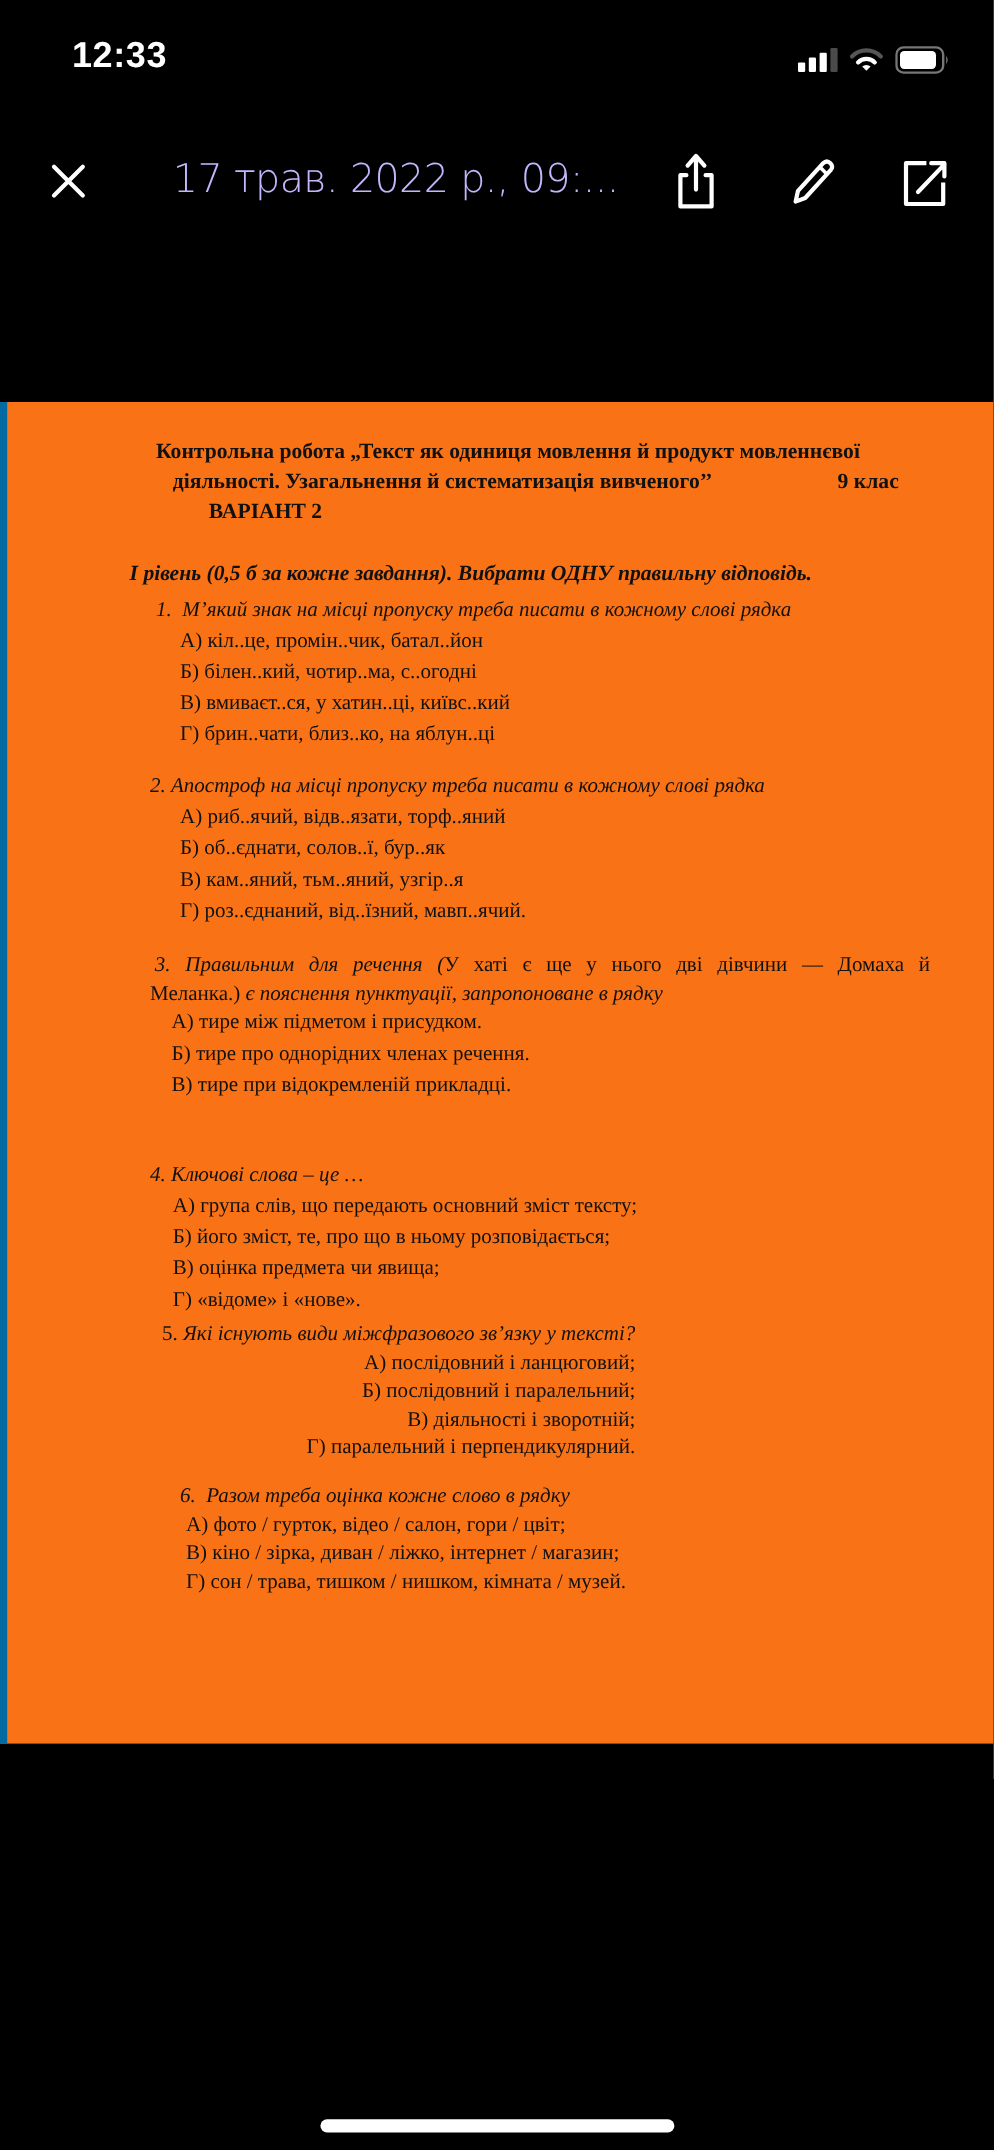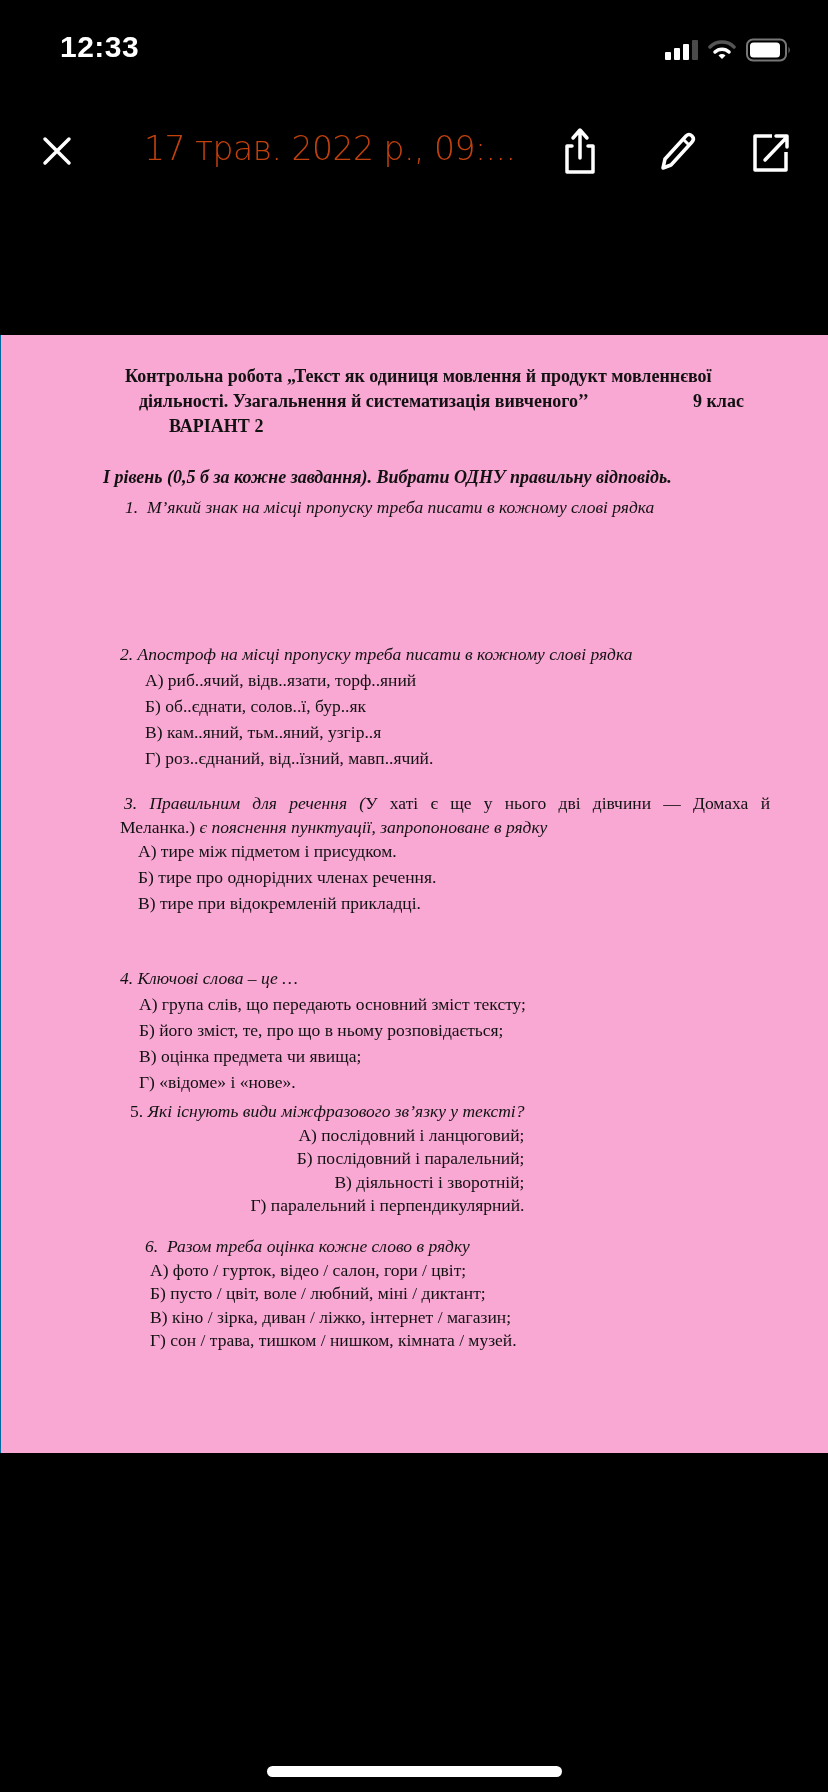--- a/index.html
+++ b/index.html
@@ -15,33 +15,33 @@
     .status-icons { position: absolute; right: 36px; top: 38px; display: flex; align-items: center; gap: 10px; }
     .signal { display: flex; align-items: flex-end; gap: 3px; height: 20px; }
     .signal span { width: 6px; background: #fff; border-radius: 1px; }
     .signal span.off { background: #4a4a4a; }
     .wifi svg, .battery svg { display: block; }
 
     
     .toolbar { position: absolute; left: 0; top: 120px; width: 828px; height: 64px; }
     .close-btn { position: absolute; left: 40px; top: 14px; width: 34px; height: 34px; cursor: pointer; }
     .doc-title {
-      position: absolute; left: 144px; top: 9px; color: #c2410c; font-size: 33px;
+      position: absolute; left: 144px; top: 9px; color: #c4b5fd; font-size: 33px;
       font-family: "DejaVu Sans", sans-serif; font-weight: 300; letter-spacing: -0.5px;
       white-space: nowrap;
     }
     .tb-icon { position: absolute; top: 6px; width: 44px; height: 50px; cursor: pointer; }
     .share-btn { left: 558px; }
     .edit-btn { left: 654px; }
     .open-btn { left: 748px; }
 
     
     .page {
-      position: absolute; left: 0; top: 335px; width: 828px; height: 1118px; background: #f9a8d4;
-      border-left: 1px solid #0369a1; box-sizing: border-box;
+      position: absolute; left: 0; top: 335px; width: 828px; height: 1118px; background: #f97316;
+      border-left: 6px solid #0369a1; box-sizing: border-box;
       font-family: "Liberation Serif", serif; color: #111; font-size: 17.5px;
     }
     .heading { position: absolute; left: 0; top: 29px; width: 828px; font-weight: bold; font-size: 18px; line-height: 25px; }
     .heading .h1 { position: absolute; left: 124px; white-space: nowrap; }
     .heading .h2 { position: absolute; left: 138px; top: 25px; white-space: nowrap; }
     .heading .grade { position: absolute; left: 692px; top: 25px; white-space: nowrap; }
     .heading .variant { position: absolute; left: 168px; top: 50px; white-space: nowrap; }
 
     .level { position: absolute; left: 102px; top: 132px; font-weight: bold; font-style: italic; font-size: 18px; white-space: nowrap; }
 
@@ -116,20 +116,26 @@
     <span class="h1">Контрольна робота „Текст як одиниця мовлення й продукт мовленнєвої</span>
     <span class="h2">діяльності. Узагальнення й систематизація вивченого’’</span>
     <span class="grade">9 клас</span>
     <span class="variant">ВАРІАНТ 2</span>
   </div>
 
   <div class="level">І рівень (0,5 б за кожне завдання). Вибрати ОДНУ правильну відповідь.</div>
 
   <div class="q" style="left:124px; top:159px; line-height:26px;">
     <div class="prompt"><span>1.</span>&nbsp;&nbsp;<span>М’який знак на місці пропуску треба писати в кожному слові рядка</span></div>
+    <div style="padding-left:20px">
+      <span class="opt">А) кіл..це, промін..чик, батал..йон</span>
+      <span class="opt">Б) білен..кий, чотир..ма, с..огодні</span>
+      <span class="opt">В) вмиваєт..ся, у хатин..ці, київс..кий</span>
+      <span class="opt">Г) брин..чати, близ..ко, на яблун..ці</span>
+    </div>
   </div>
 
   <div class="q" style="left:119px; top:306px; line-height:26px;">
     <div class="prompt"><span>2.</span> <span>Апостроф на місці пропуску треба писати в кожному слові рядка</span></div>
     <div style="padding-left:25px">
       <span class="opt">А) риб..ячий, відв..язати, торф..яний</span>
       <span class="opt">Б) об..єднати, солов..ї, бур..як</span>
       <span class="opt">В) кам..яний, тьм..яний, узгір..я</span>
       <span class="opt">Г) роз..єднаний, від..їзний, мавп..ячий.</span>
     </div>
@@ -165,20 +171,19 @@
       <span class="opt">Б) послідовний і паралельний;</span>
       <span class="opt">В) діяльності і зворотній;</span>
       <span class="opt">Г) паралельний і перпендикулярний.</span>
     </div>
   </div>
 
   <div class="q" style="left:144px; top:900px; line-height:23.5px;">
     <div class="prompt"><span>6.</span>&nbsp;&nbsp;<span>Разом треба оцінка кожне слово в рядку</span></div>
     <div style="padding-left:5px">
       <span class="opt">А) фото / гурток, відео / салон, гори / цвіт;</span>
-      <span class="opt">Б) пусто / цвіт, воле / любний, міні / диктант;</span>
       <span class="opt">В) кіно / зірка, диван / ліжко, інтернет / магазин;</span>
       <span class="opt">Г) сон / трава, тишком / нишком, кімната / музей.</span>
     </div>
   </div>
 </div>
 
 <div class="home-indicator"></div>
 
 </body></html>

